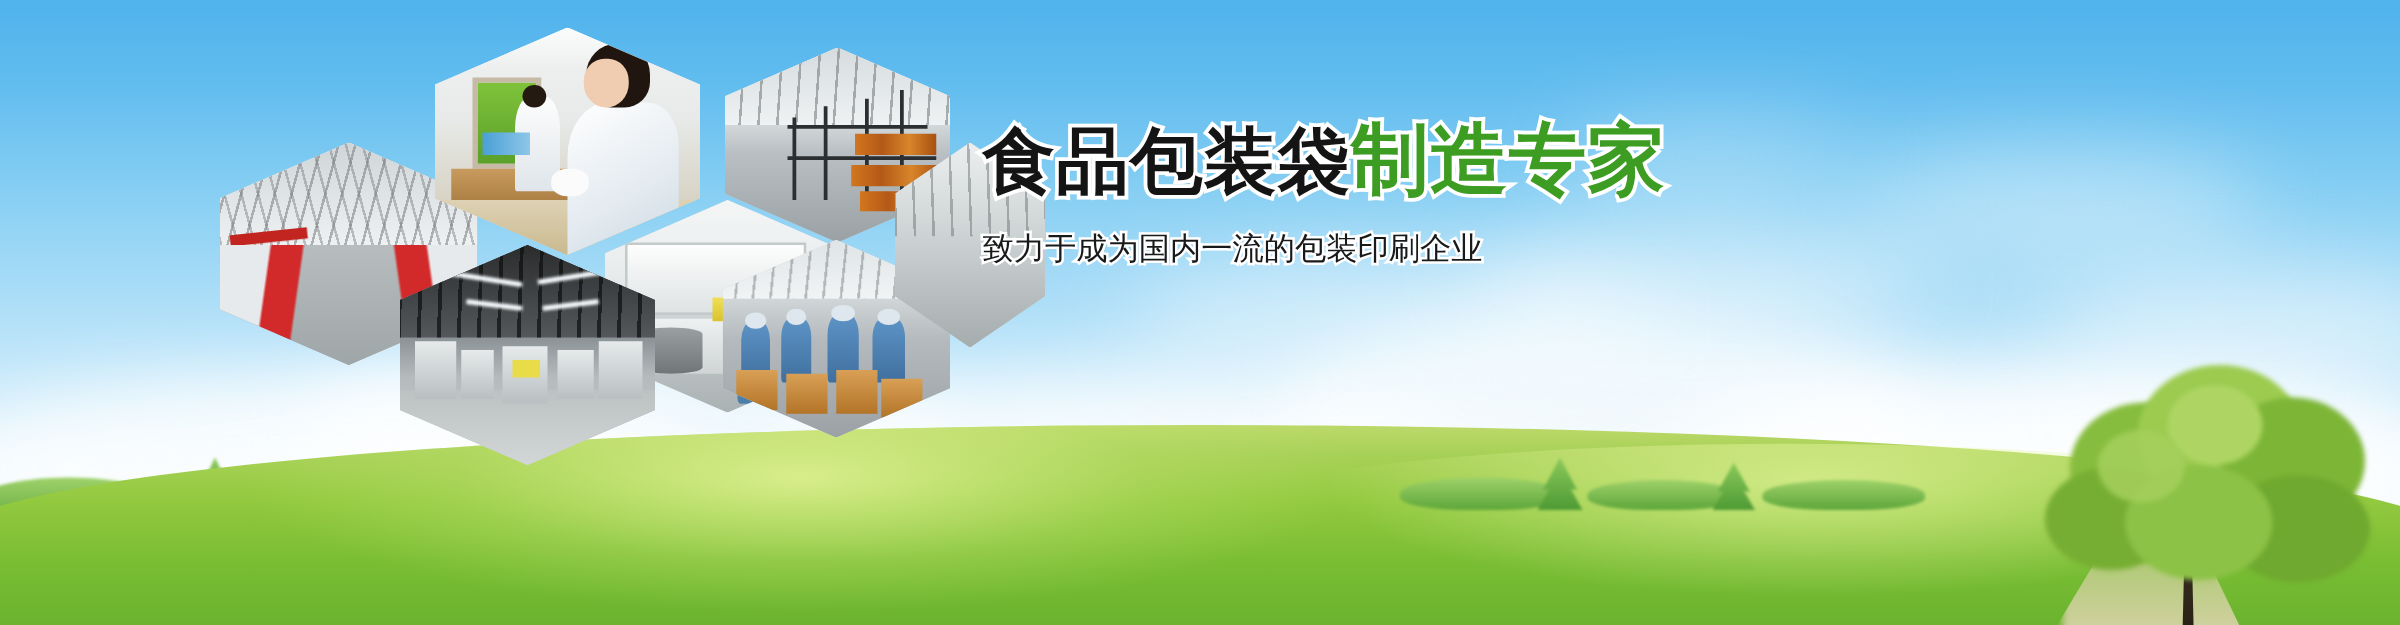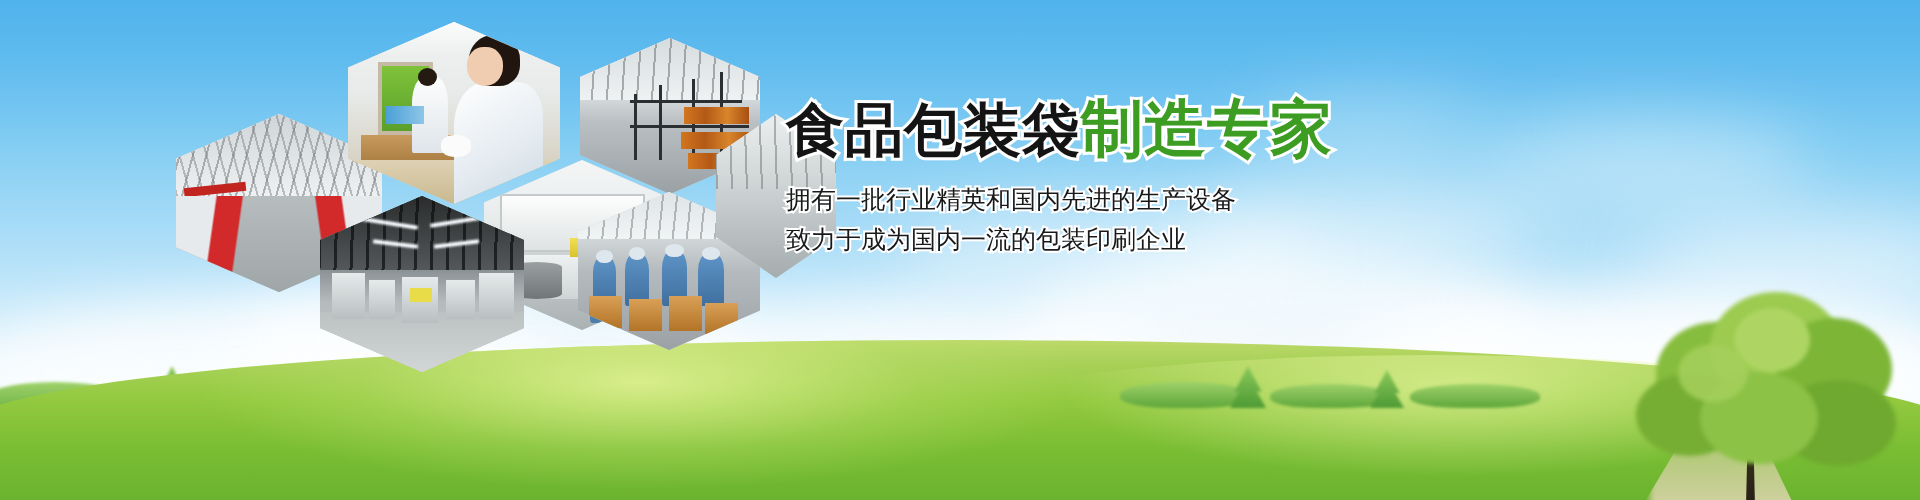--- a/index.html
+++ b/index.html
@@ -389,18 +389,17 @@
     </div>
   </div>
 
   <div class="copy">
 
     <div class="headline">
       <span class="hl-dark">食品包装袋</span><span class="hl-green">制造专家</span>
     </div>
 
     <div class="sublines">
-      <div class="subline">拥有一批行业精英和国内先进的生产设备</div>
       <div class="subline">致力于成为国内一流的包装印刷企业</div>
     </div>
   </div>
 
 </div>
 
 </body></html>

